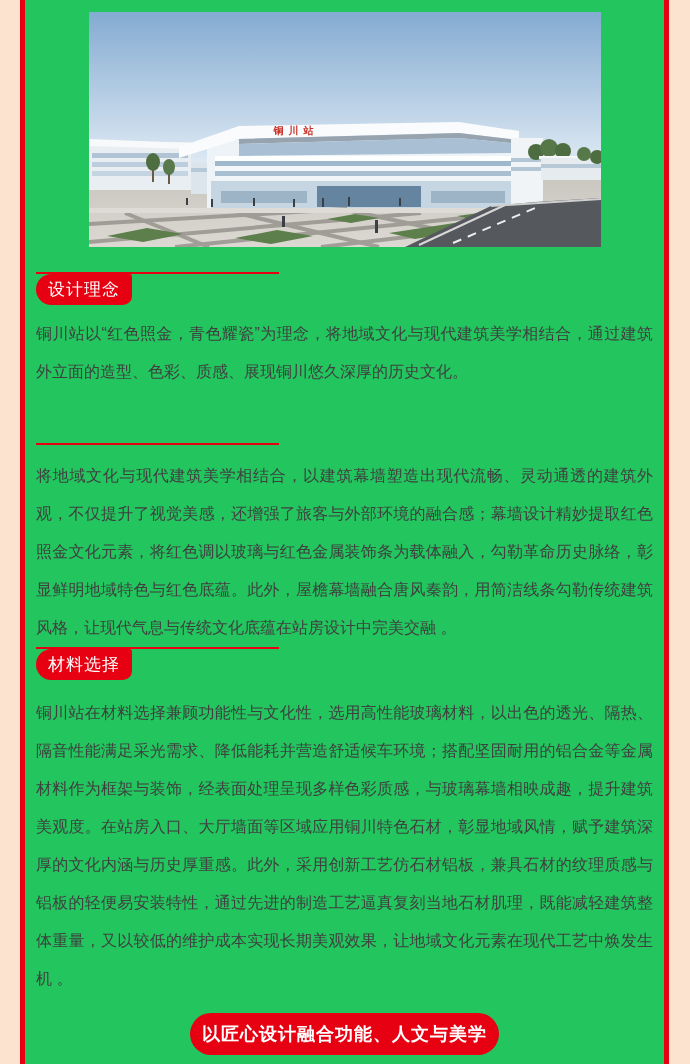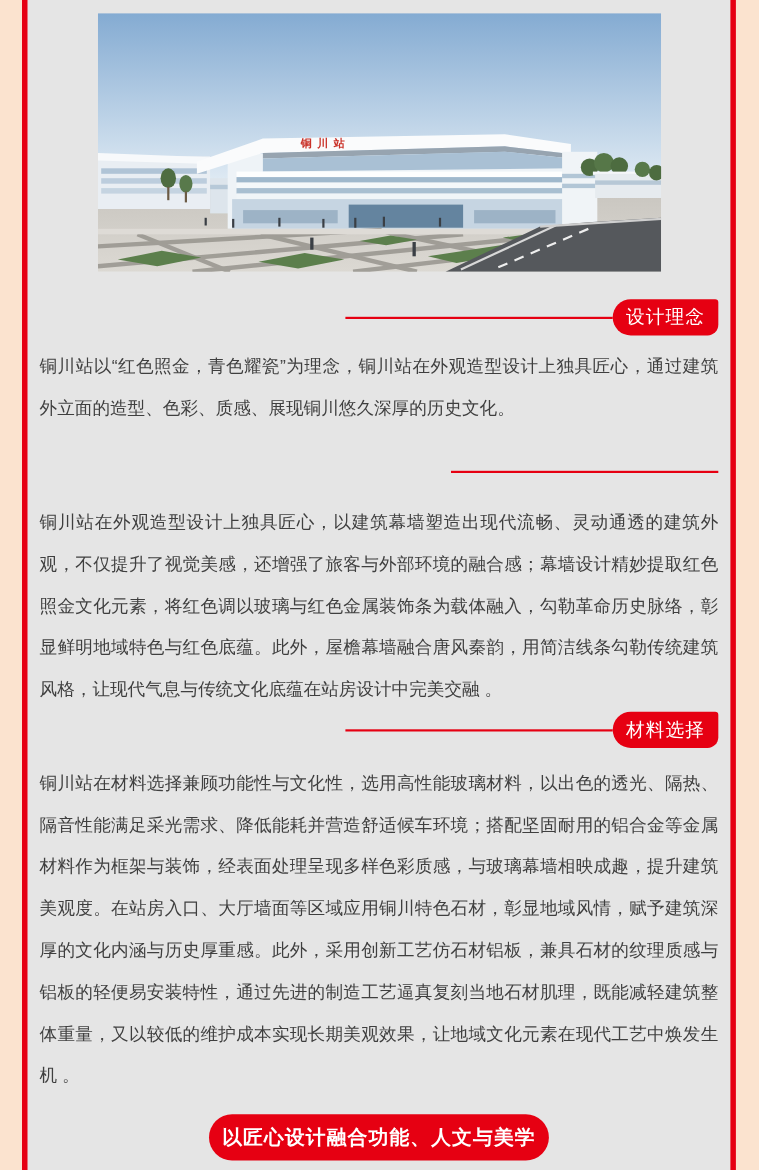--- a/index.html
+++ b/index.html
@@ -12,32 +12,33 @@
   body{
     height:1064px;
     background:var(--peach);
     font-family:"Liberation Sans","DejaVu Sans",sans-serif;
     position:relative;
     overflow:hidden;
   }
   .frame{
     position:absolute;
     left:20px; right:21px; top:0; bottom:0;
-    background:#e5e5e5;
+    background:#22c55e;
     border-left:5px solid var(--red);
     border-right:5px solid var(--red);
     padding:12px 11px 0 11px;
   }
   .hero{
     width:512px;height:235px;
     margin:0 auto;display:block;
   }
   .sec-head{
-    display:flex;align-items:center;justify-content:flex-end;
+    display:flex;align-items:flex-start;justify-content:flex-end;
     height:33px;
+    flex-direction:column;
   }
   .sec-line{
     width:243px;height:2px;background:var(--red);
   }
   .sec-badge{
     width:96px;height:33px;
     background:var(--red);
     color:#ffffff;
     font-size:17px;letter-spacing:1px;
     display:flex;align-items:center;justify-content:center;
@@ -170,28 +171,28 @@
       <rect x="286" y="208" width="3" height="13"></rect>
       <rect x="310" y="186" width="2" height="8"></rect>
     </g>
   </svg>
 
   <div class="sec s1">
     <div class="sec-head">
       <div class="sec-line"></div>
       <div class="sec-badge">设计理念</div>
     </div>
-    <p class="body-text">铜川站以“红色照金，青色耀瓷”为理念，铜川站在外观造型设计上独具匠心，通过建筑外立面的造型、色彩、质感、展现铜川悠久深厚的历史文化。</p>
+    <p class="body-text">铜川站以“红色照金，青色耀瓷”为理念，将地域文化与现代建筑美学相结合，通过建筑外立面的造型、色彩、质感、展现铜川悠久深厚的历史文化。</p>
   </div>
 
   <div class="sec s2">
     <div class="sec-head">
       <div class="sec-line"></div>
     </div>
-    <p class="body-text">铜川站在外观造型设计上独具匠心，以建筑幕墙塑造出现代流畅、灵动通透的建筑外观，不仅提升了视觉美感，还增强了旅客与外部环境的融合感；幕墙设计精妙提取红色照金文化元素，将红色调以玻璃与红色金属装饰条为载体融入，勾勒革命历史脉络，彰显鲜明地域特色与红色底蕴。此外，屋檐幕墙融合唐风秦韵，用简洁线条勾勒传统建筑风格，让现代气息与传统文化底蕴在站房设计中完美交融 。</p>
+    <p class="body-text">将地域文化与现代建筑美学相结合，以建筑幕墙塑造出现代流畅、灵动通透的建筑外观，不仅提升了视觉美感，还增强了旅客与外部环境的融合感；幕墙设计精妙提取红色照金文化元素，将红色调以玻璃与红色金属装饰条为载体融入，勾勒革命历史脉络，彰显鲜明地域特色与红色底蕴。此外，屋檐幕墙融合唐风秦韵，用简洁线条勾勒传统建筑风格，让现代气息与传统文化底蕴在站房设计中完美交融 。</p>
   </div>
 
   <div class="sec s3">
     <div class="sec-head">
       <div class="sec-line"></div>
       <div class="sec-badge">材料选择</div>
     </div>
     <p class="body-text">铜川站在材料选择兼顾功能性与文化性，选用高性能玻璃材料，以出色的透光、隔热、隔音性能满足采光需求、降低能耗并营造舒适候车环境；搭配坚固耐用的铝合金等金属材料作为框架与装饰，经表面处理呈现多样色彩质感，与玻璃幕墙相映成趣，提升建筑美观度。在站房入口、大厅墙面等区域应用铜川特色石材，彰显地域风情，赋予建筑深厚的文化内涵与历史厚重感。此外，采用创新工艺仿石材铝板，兼具石材的纹理质感与铝板的轻便易安装特性，通过先进的制造工艺逼真复刻当地石材肌理，既能减轻建筑整体重量，又以较低的维护成本实现长期美观效果，让地域文化元素在现代工艺中焕发生机 。</p>
   </div>
 

